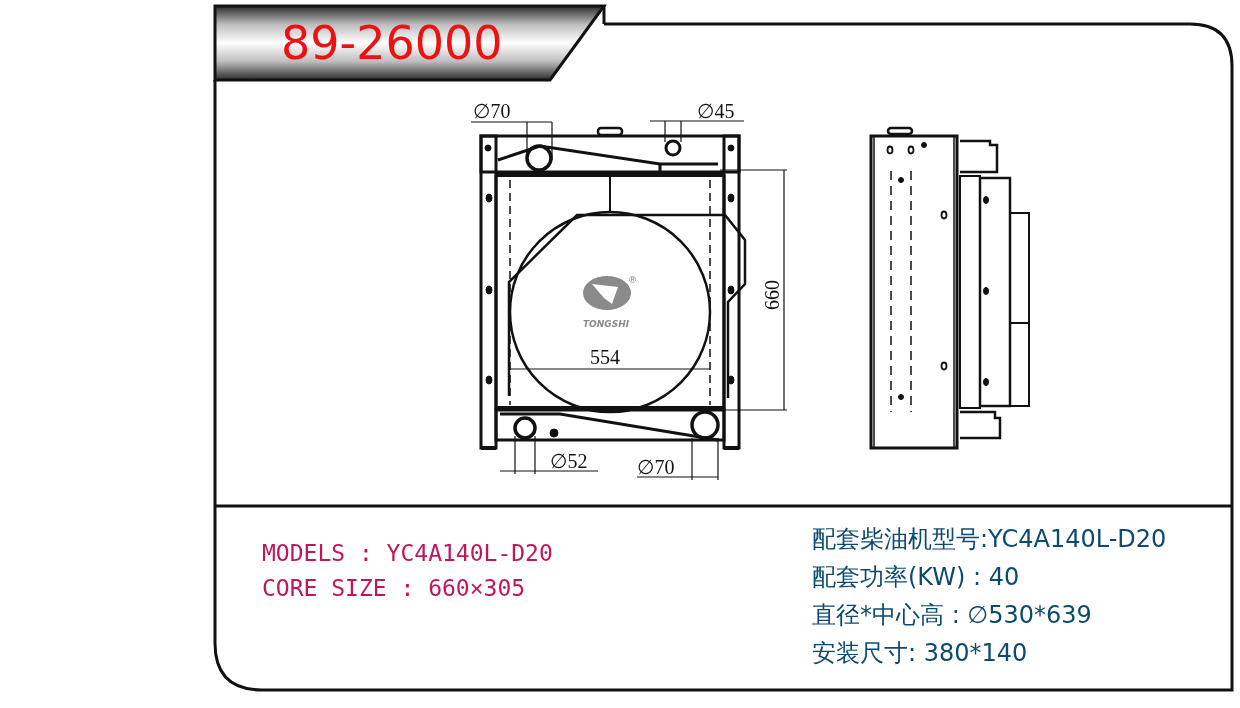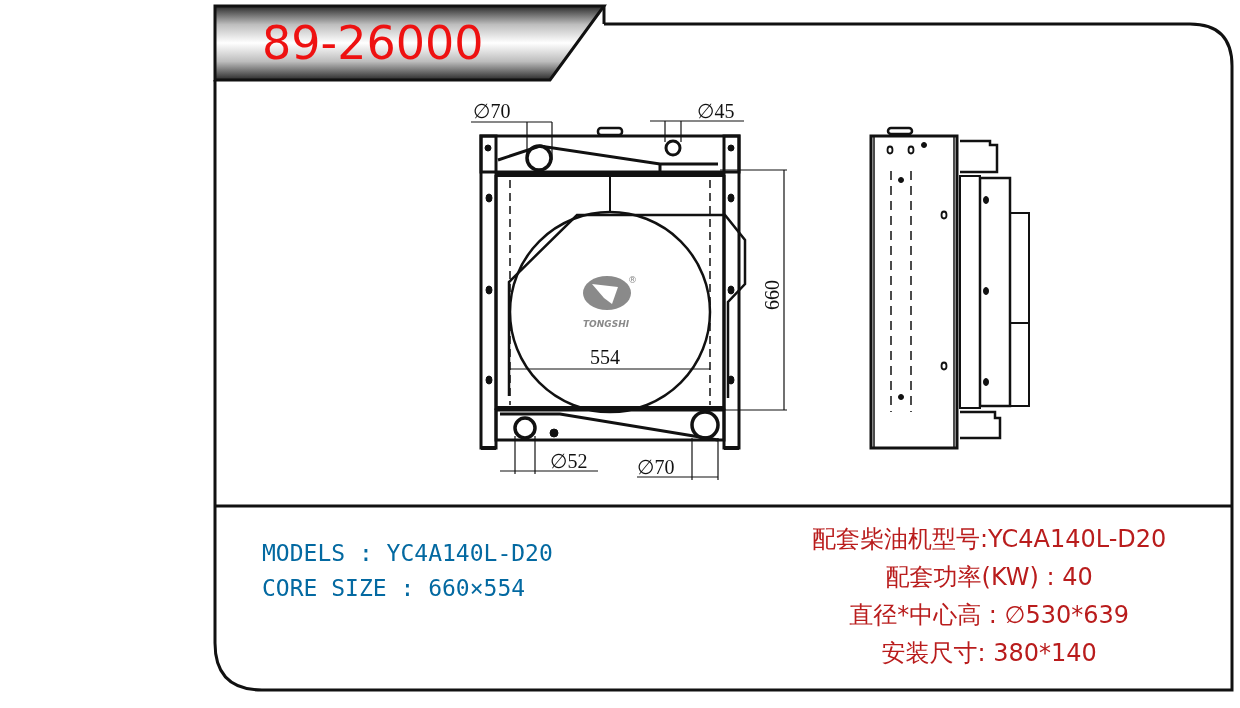--- a/index.html
+++ b/index.html
@@ -1,22 +1,22 @@
 <!DOCTYPE html>
 <html><head>
 <meta charset="utf-8">
 <style>
   html, body { margin:0; padding:0; background:#ffffff; }
   body { width:1240px; height:708px; position:relative; overflow:hidden; font-family:"DejaVu Sans", sans-serif; }
   #frame { position:absolute; left:0; top:0; width:1240px; height:708px; }
   .title-tab { position:absolute; left:216px; top:7px; width:340px; height:70px;
     display:flex; align-items:center; }
-  .part-number { font-family:"DejaVu Sans", sans-serif; font-size:46px; color:#ee1111; letter-spacing:0px; margin-left:46px; margin-top:2px; }
-  .spec-left { position:absolute; left:262px; top:536px; font-family:"DejaVu Sans Mono", monospace; font-size:23px; color:#0369a1; line-height:35px; letter-spacing:0px; }
-  .spec-right { position:absolute; left:812px; top:520px; font-family:"DejaVu Sans", sans-serif; font-size:24px; color:#b91c1c; line-height:38px;text-align:center; }
+  .part-number { font-family:"DejaVu Sans", sans-serif; font-size:46px; color:#ee1111; letter-spacing:0px; margin-left:65px; margin-top:2px; }
+  .spec-left { position:absolute; left:262px; top:536px; font-family:"DejaVu Sans Mono", monospace; font-size:23px; color:#be185d; line-height:35px; letter-spacing:0px; }
+  .spec-right { position:absolute; left:812px; top:520px; font-family:"DejaVu Sans", sans-serif; font-size:24px; color:#0c4a6e; line-height:38px; }
   .spec-line { white-space:pre; }
   .dim { font-family:"Liberation Serif", serif; font-size:20px; fill:#111; }
 </style>
 </head>
 <body>
 
 <svg id="frame" width="1240" height="708" viewBox="0 0 1240 708" xmlns="http://www.w3.org/2000/svg">
   <defs>
     <linearGradient id="tabgrad" x1="0" y1="0" x2="0" y2="1">
       <stop offset="0" stop-color="#2a2a2a"></stop>
@@ -141,21 +141,21 @@
     <ellipse cx="986" cy="382" rx="2.5" ry="3.5" fill="#111" stroke-width="1"></ellipse>
   </g>
 </svg>
 
 <div class="title-tab">
   <span class="part-number">89-26000</span>
 </div>
 
 <div class="spec-left">
   <div class="spec-line">MODELS : YC4A140L-D20</div>
-  <div class="spec-line">CORE SIZE : 660×554</div>
+  <div class="spec-line">CORE SIZE : 660×305</div>
 </div>
 
 <div class="spec-right">
   <div class="spec-line">配套柴油机型号:YC4A140L-D20</div>
   <div class="spec-line">配套功率(KW) : 40</div>
   <div class="spec-line">直径*中心高 : ∅530*639</div>
   <div class="spec-line">安装尺寸: 380*140</div>
 </div>
 
 </body></html>

